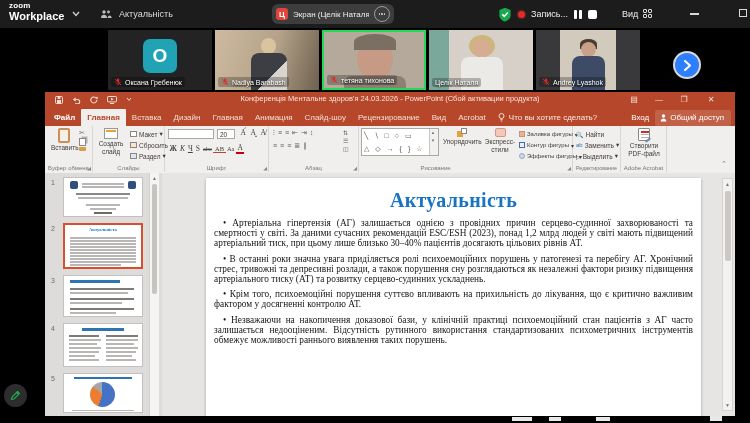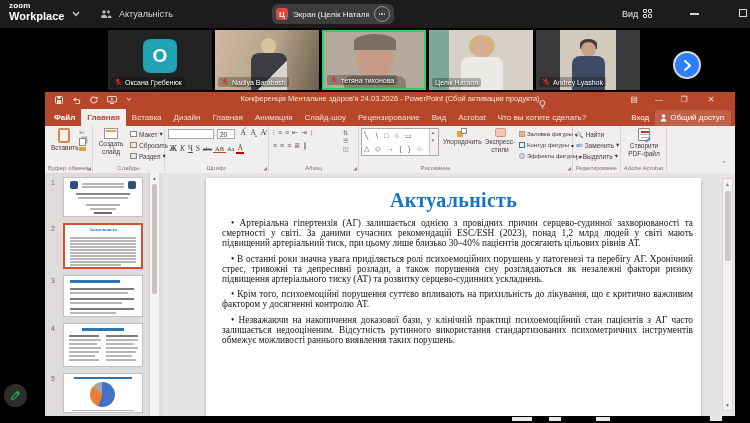--- a/index.html
+++ b/index.html
@@ -44,21 +44,21 @@
   
   .ppt{position:absolute;left:45px;top:92px;width:690px;height:324px;background:#f1efee;overflow:hidden;}
   .ttl{position:absolute;left:0;top:0;width:690px;height:15px;background:#b7472a;color:#fff;}
   .qat{position:absolute;left:10px;top:2px;display:flex;gap:9px;align-items:center;height:11px;}
   .ttl .cap{position:absolute;left:0;right:0;top:2px;text-align:center;font-size:7.5px;color:#f6e3dc;white-space:nowrap;}
   .wc{position:absolute;top:3px;width:12px;height:9px;color:#f6e3dc;font-size:8px;line-height:9px;text-align:center;}
   .tabs{position:absolute;left:0;top:15px;width:690px;height:19px;background:#b7472a;display:flex;align-items:flex-end;font-size:8px;color:#f3ddd5;}
   .tab{padding:4px 6px 4px 6px;white-space:nowrap;}
   .tab.file{font-weight:700;color:#fff;padding-left:9px;}
   .tab.active{background:#f1efee;color:#b7472a;font-weight:700;border-radius:1px 1px 0 0;}
-  .tellme{display:flex;align-items:center;gap:4px;padding:4px 6px;color:#f8e8e2;font-style:normal;flex-direction:column;}
+  .tellme{display:flex;align-items:center;gap:4px;padding:4px 6px;color:#f8e8e2;font-style:normal;}
   .tabs .spacer{flex:1;}
   .signin{padding:4px 6px;color:#fff;}
   .share{display:flex;align-items:center;gap:3px;background:rgba(255,255,255,.14);color:#fff;padding:3px 7px 4px 5px;border-radius:2px;margin-right:4px;}
   
   .ribbon{position:absolute;left:0;top:34px;width:690px;height:47px;background:#f1efee;border-bottom:1px solid #cfccca;}
   .grp{position:absolute;top:0;height:46px;box-sizing:border-box;border-right:1px solid #d9d6d4;}
   .glabel{position:absolute;left:0;right:0;bottom:1px;text-align:center;font-size:6px;color:#7b7470;white-space:nowrap;}
   .launch{position:absolute;right:1px;bottom:1px;font-size:5px;color:#8a8480;}
   .bigbtn{position:absolute;top:2px;text-align:center;font-size:6.5px;color:#3f3b38;line-height:1.15;}
   .minirow{font-size:6.5px;color:#3f3b38;white-space:nowrap;display:flex;align-items:center;gap:2px;height:9px;}
@@ -77,21 +77,21 @@
   .tnum{position:absolute;left:6px;font-size:7px;color:#6d6a67;}
   .tl{position:absolute;background:#b9b7b5;height:1.5px;}
   .tlb{position:absolute;background:#2e74b5;}
   .pie{position:absolute;border-radius:50%;background:conic-gradient(#4472c4 0 200deg,#ed7d31 200deg 310deg,#a5a5a5 310deg 360deg);}
   .pscroll{position:absolute;right:3px;top:0;width:9px;height:243px;background:#f5f4f3;border-left:1px solid #d2cfcd;}
   .pscroll .up{position:absolute;left:0;top:0;width:9px;height:10px;font-size:5px;color:#777;text-align:center;line-height:10px;}
   .pscroll .th{position:absolute;left:1.5px;top:11px;width:5px;height:110px;background:#c6c3c0;border-radius:2px;}
   .canvas{position:absolute;left:117px;top:0;width:573px;height:243px;background:#e7e5e3;}
   .slide{position:absolute;left:44px;top:5px;width:495px;height:278px;background:#fff;box-shadow:0 1px 3px rgba(0,0,0,.28);}
   .stitle{margin:11px 10px 6px 10px;text-align:center;font-family:"Liberation Serif",serif;font-weight:700;font-size:20px;letter-spacing:.3px;color:#1874c4;}
-  .sbody{margin:6px 8px 0 16px;font-family:"Liberation Serif",serif;font-size:9.3px;line-height:10px;color:#141414;text-align:justify;}
+  .sbody{margin:6px 8px 0 8px;font-family:"Liberation Serif",serif;font-size:9.3px;line-height:10px;color:#141414;text-align:justify;}
   .sbody p{margin:0 0 5.5px 0;text-indent:9px;}
   .sbody p::before{content:"•  ";}
   .vscroll{position:absolute;right:2px;top:5px;width:11px;height:233px;background:#f3f2f1;border:1px solid #d6d3d1;box-sizing:border-box;}
   .vscroll .b{position:absolute;left:0;width:9px;height:10px;font-size:5px;color:#777;text-align:center;line-height:10px;}
   .vscroll .th{position:absolute;left:1.5px;top:12px;width:6px;height:70px;background:#cbc8c5;border-radius:2px;}
   
   .bstrip{position:absolute;left:0;top:416px;width:750px;height:7px;background:#000;}
   .frag{position:absolute;background:#e8e8e8;}
   .pencil{position:absolute;left:4px;top:384px;width:23px;height:23px;border-radius:50%;background:#2d2d2d;display:flex;align-items:center;justify-content:center;}
 </style>
@@ -118,20 +118,33 @@
       <span>Актуальність</span>
     </div>
     <div class="pill">
       <span class="ci">Ц</span>
       <span class="ct">Экран (Целік Наталя)</span>
       <span class="dots">
           <i></i>
           <i></i>
           <i></i>
         </span>
+    </div>
+    <div class="rec">
+      <svg width="14" height="15" viewBox="0 0 14 15">
+          <path d="M7 .8 12.6 3v5.2c0 3.4-2.6 5.5-5.6 6.3C4 13.7 1.4 11.6 1.4 8.2V3Z" fill="#18a94f"></path>
+          <polyline points="4.3,7.4 6.3,9.4 9.8,5.6" fill="none" stroke="#fff" stroke-width="1.5"></polyline>
+        </svg>
+      <span class="dot"></span>
+      <span class="txt">Запись...</span>
+      <span class="pause">
+          <i></i>
+          <i></i>
+        </span>
+      <span class="stop"></span>
     </div>
     <div class="view">
       <span>Вид</span>
       <span class="grid4">
           <i></i>
           <i></i>
           <i></i>
           <i></i>
         </span>
     </div>

